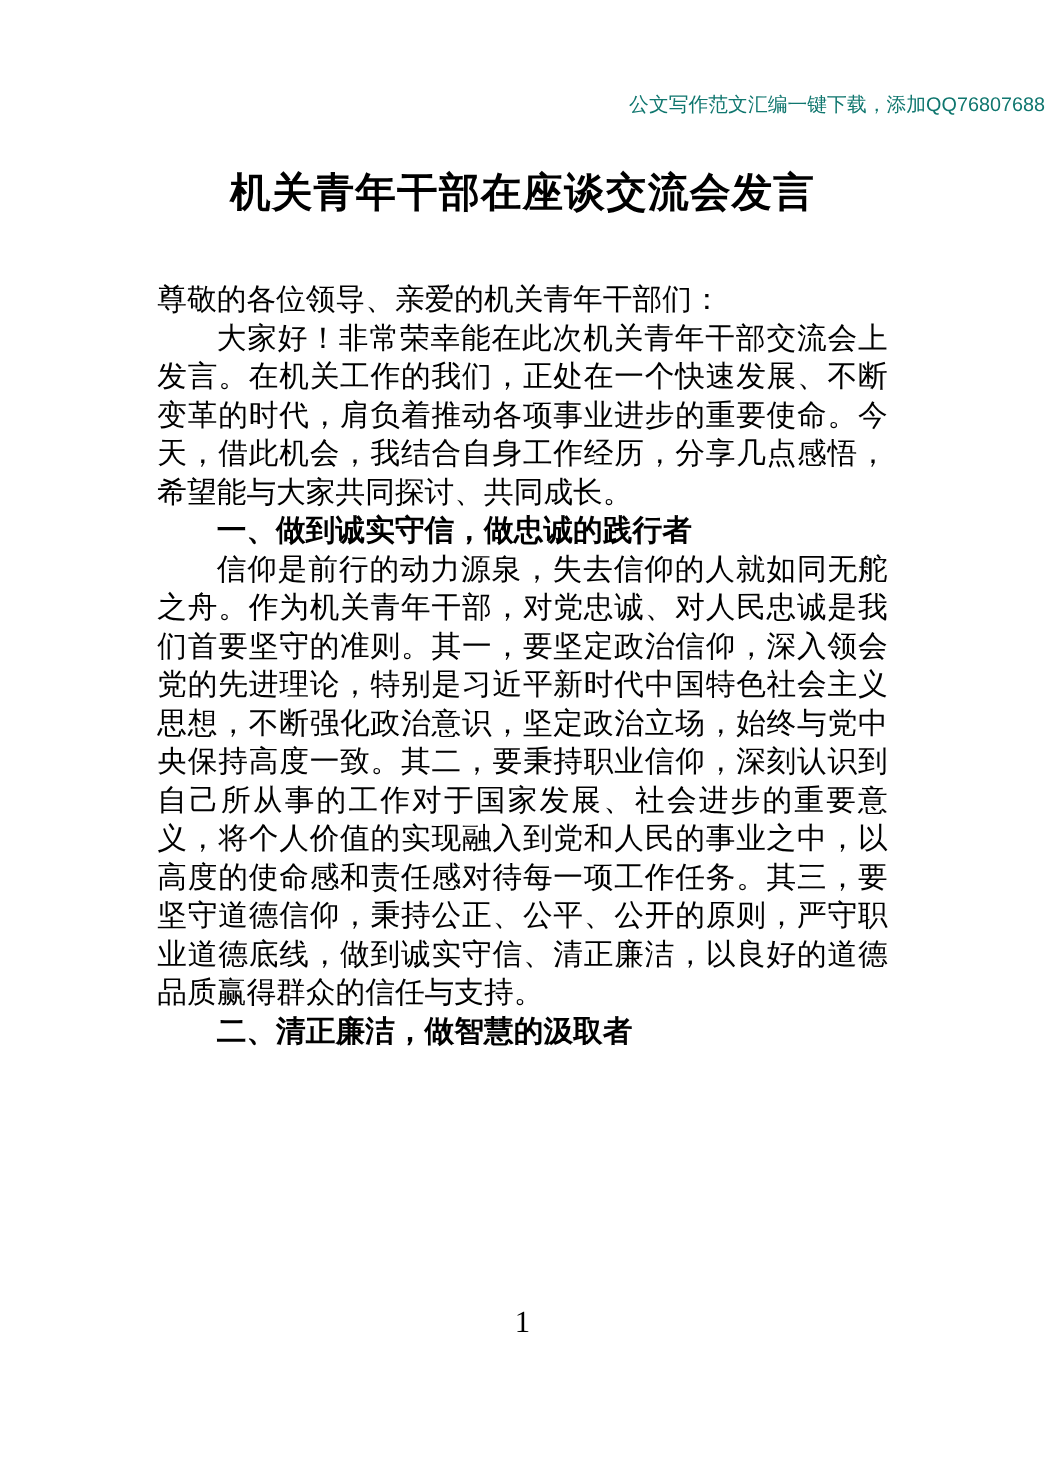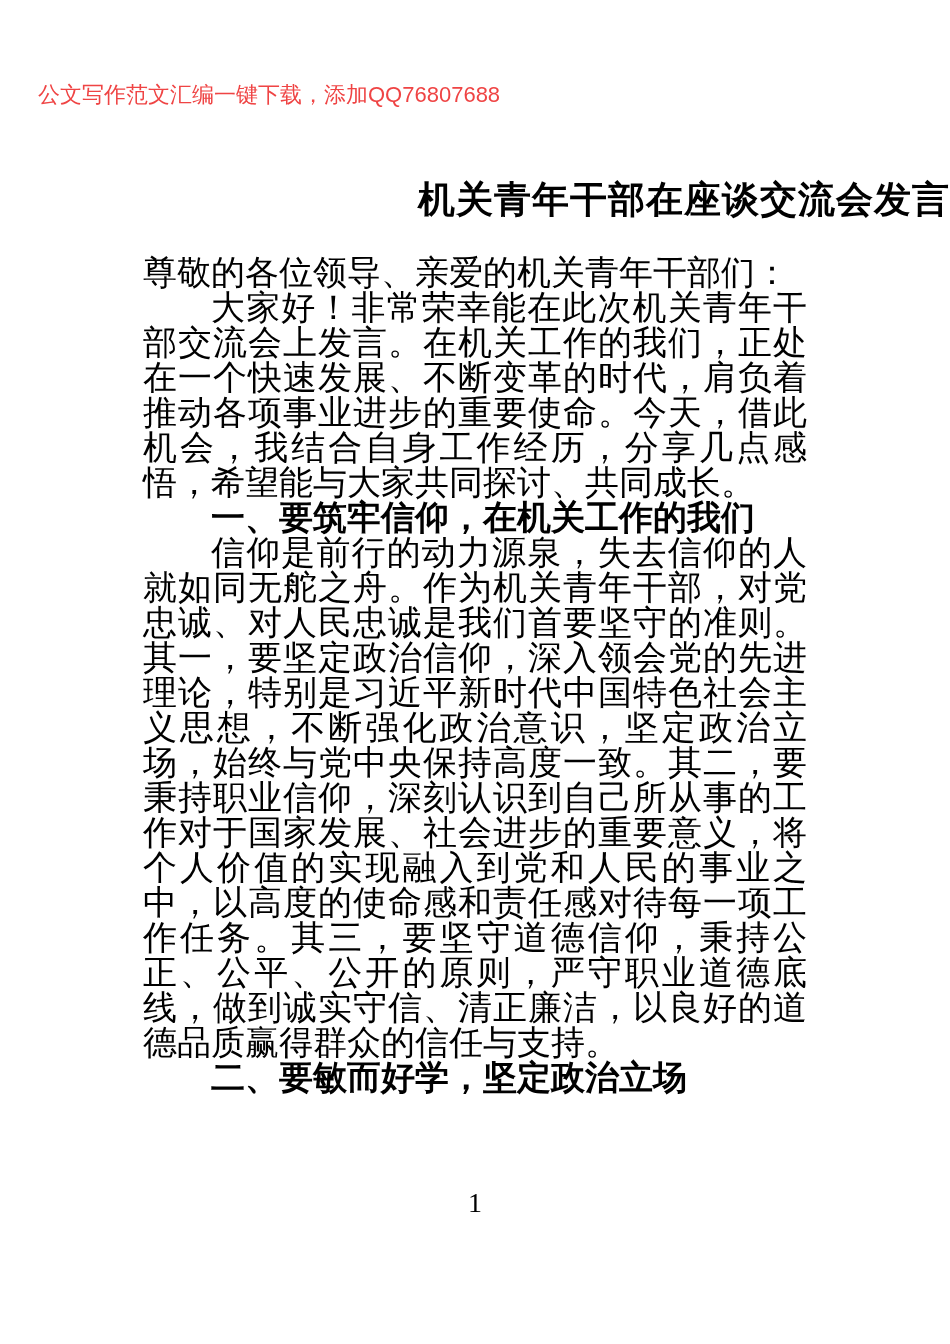--- a/index.html
+++ b/index.html
@@ -16,43 +16,43 @@
     font-family: "Liberation Sans", sans-serif;
     color: #000000;
   }
   .promo-banner {
     position: absolute;
     top: 82px;
     left: 0;
     width: 100%;
     padding-left: 38px;
     box-sizing: border-box;
-    text-align: left;
-    font-size: 22px;
+    text-align: right;
+    font-size: 18px;
     line-height: 26px;
-    color: #ef4444;
+    color: #0f766e;
     white-space: nowrap;
   }
   .doc-title {
     position: absolute;
-    top: 178px;
+    top: 153px;
     left: 0;
     width: 100%;
-    text-align: right;
+    text-align: center;
     font-size: 37px;
     line-height: 44px;
     font-weight: bold;
     letter-spacing: 1px;
   }
   .content {
     position: absolute;
     top: 255px;
     left: 143px;
     width: 664px;
-    font-size: 34px;
+    font-size: 27px;
     line-height: 35px;
     text-align: justify;
   }
   .content p {
     margin: 0;
     padding: 0;
   }
   .content p.body,
   .content p.heading {
     text-indent: 2em;
@@ -77,20 +77,20 @@
 
 <div class="page">
 
   <div class="promo-banner">公文写作范文汇编一键下载，添加QQ76807688</div>
 
   <div class="doc-title">机关青年干部在座谈交流会发言</div>
 
   <div class="content">
       <p class="para salutation">尊敬的各位领导、亲爱的机关青年干部们：</p>
       <p class="para body">大家好！非常荣幸能在此次机关青年干部交流会上发言。在机关工作的我们，正处在一个快速发展、不断变革的时代，肩负着推动各项事业进步的重要使命。今天，借此机会，我结合自身工作经历，分享几点感悟，希望能与大家共同探讨、共同成长。</p>
-      <p class="para heading">一、要筑牢信仰，在机关工作的我们</p>
+      <p class="para heading">一、做到诚实守信，做忠诚的践行者</p>
       <p class="para body">信仰是前行的动力源泉，失去信仰的人就如同无舵之舟。作为机关青年干部，对党忠诚、对人民忠诚是我们首要坚守的准则。其一，要坚定政治信仰，深入领会党的先进理论，特别是习近平新时代中国特色社会主义思想，不断强化政治意识，坚定政治立场，始终与党中央保持高度一致。其二，要秉持职业信仰，深刻认识到自己所从事的工作对于国家发展、社会进步的重要意义，将个人价值的实现融入到党和人民的事业之中，以高度的使命感和责任感对待每一项工作任务。其三，要坚守道德信仰，秉持公正、公平、公开的原则，严守职业道德底线，做到诚实守信、清正廉洁，以良好的道德品质赢得群众的信任与支持。</p>
-      <p class="para heading">二、要敏而好学，坚定政治立场</p>
+      <p class="para heading">二、清正廉洁，做智慧的汲取者</p>
     </div>
 
   <div class="page-number">1</div>
 
 </div>
 
 </body></html>

